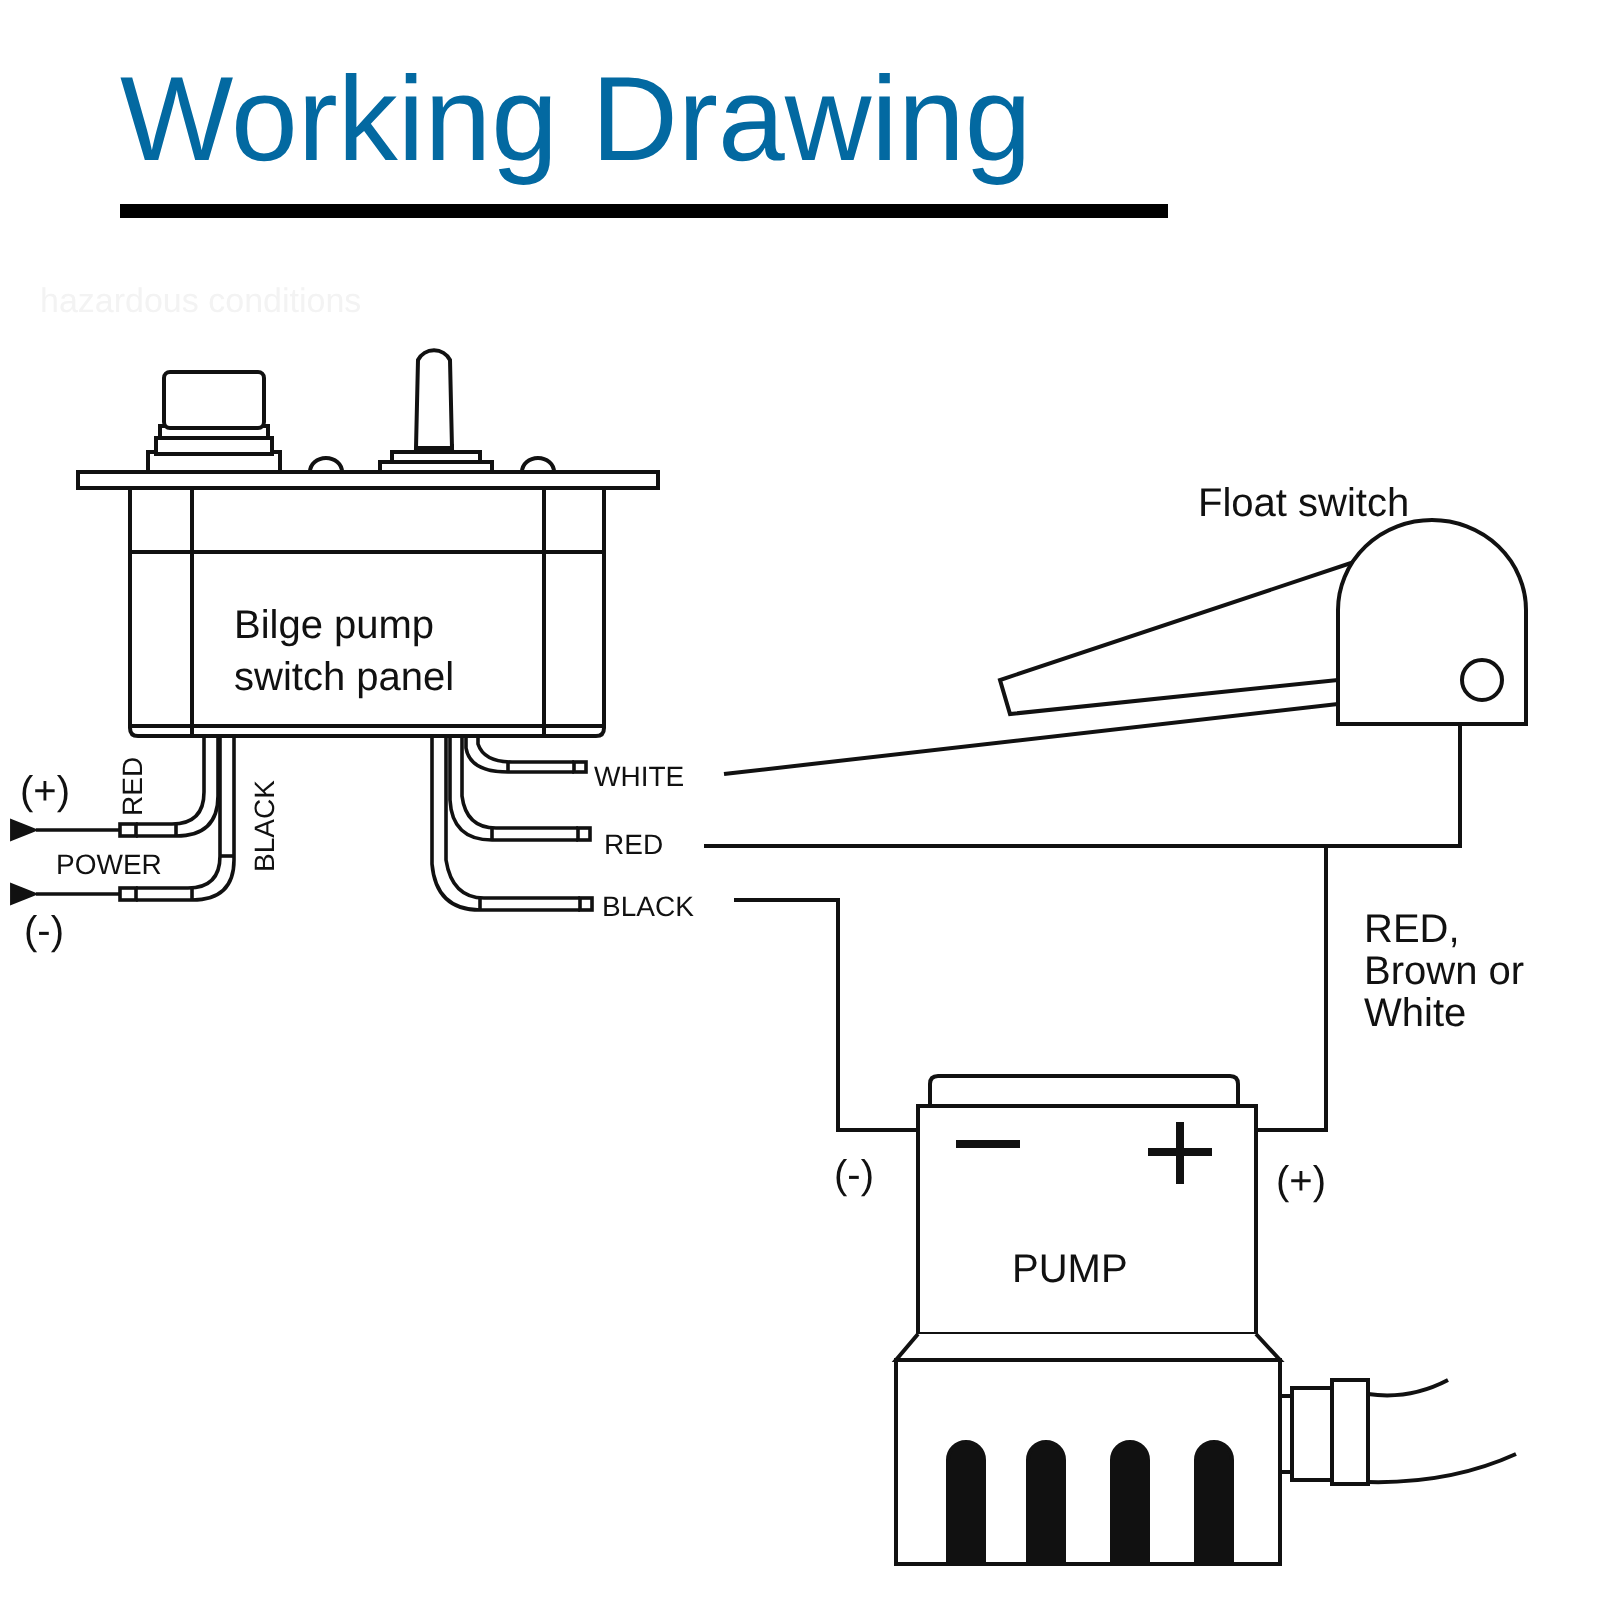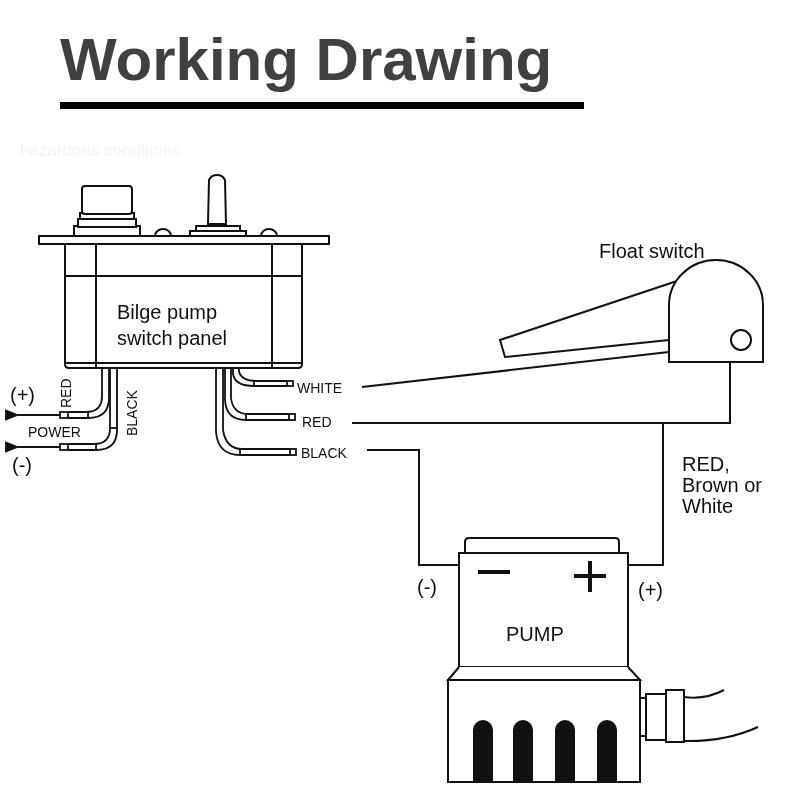--- a/index.html
+++ b/index.html
@@ -1,21 +1,21 @@
 <!DOCTYPE html>
 <html><head>
 <meta charset="utf-8">
 <style>
   html, body { margin: 0; padding: 0; background: #ffffff; }
   body { width: 800px; height: 800px; position: relative; overflow: hidden; font-family: "Liberation Sans", sans-serif; }
   #stage { position: absolute; left: 0; top: 0; width: 800px; height: 800px; }
   .title {
     position: absolute; left: 60px; top: 30px;
-    font-family: "Liberation Sans", sans-serif; font-weight: bold; font-size: 60px;
-    color: #404040; letter-spacing: 0px; line-height: 1; white-space: nowrap;
+    font-family: "Liberation Sans", sans-serif; font-weight: normal; font-size: 60px;
+    color: #0369a1; letter-spacing: 0px; line-height: 1; white-space: nowrap;
   }
   .title-underline { position: absolute; left: 60px; top: 102px; width: 524px; height: 7px; background: #000; }
   .ghost {
     position: absolute; left: 20px; top: 141px; font-size: 17px; color: #f3f3f3;
     font-family: "Liberation Sans", sans-serif; white-space: nowrap;
   }
   svg text { font-family: "Liberation Sans", sans-serif; fill: #111; }
   .lbl-sm { font-size: 14px; }
   .lbl-md { font-size: 20px; }
 </style>

